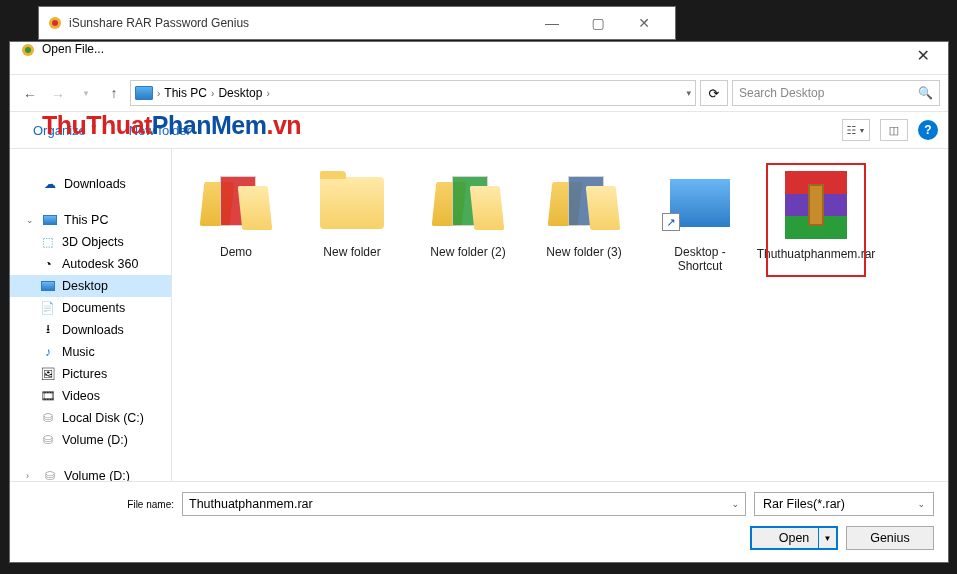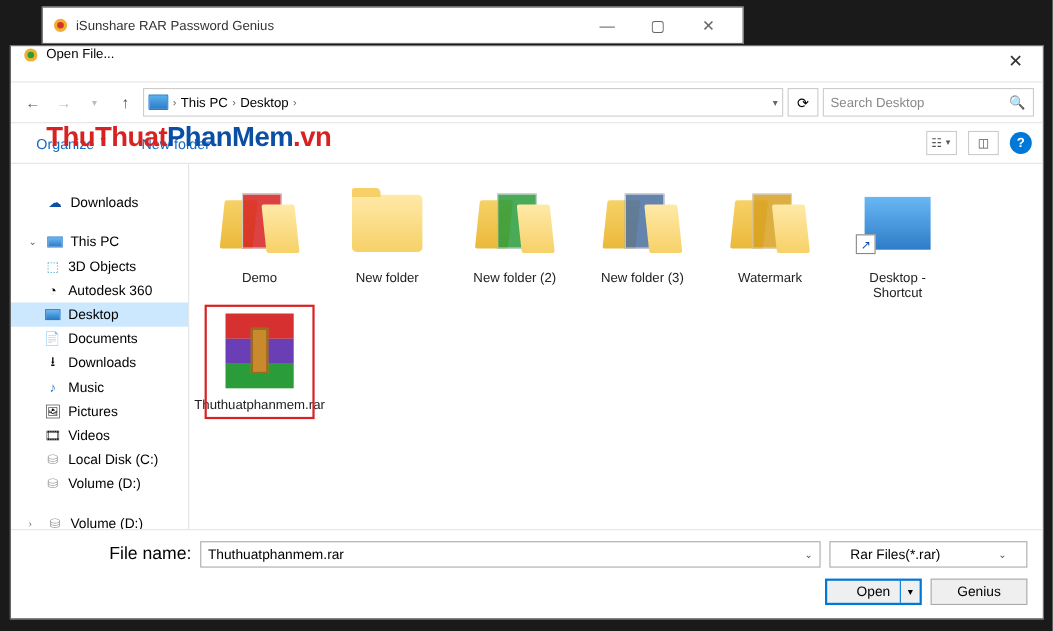--- a/index.html
+++ b/index.html
@@ -18,21 +18,21 @@
 .dlg-titlebar .title { font-size: 12px; color: #000; flex: 1; }
 .dlg-titlebar .close { font-size: 16px; color: #333; padding: 4px 8px; }
 
 .navrow { height: 38px; border-top: 1px solid #e5e5e5; border-bottom: 1px solid #e5e5e5; display: flex; align-items: center; padding: 0 8px; gap: 4px; }
 .navbtn { width: 24px; height: 24px; display: flex; align-items: center; justify-content: center; color: #555; font-size: 14px; }
 .navbtn.disabled { color: #bbb; }
 .breadcrumb { flex: 1; height: 26px; border: 1px solid #ccc; display: flex; align-items: center; padding: 0 4px; gap: 4px; font-size: 12px; }
 .breadcrumb .pc-icon { width: 18px; height: 14px; background: linear-gradient(180deg,#5ab0ee,#2d7cc7); border: 1px solid #2d7cc7; border-radius: 1px; }
 .breadcrumb .chev { color: #666; font-size: 10px; }
 .refresh { width: 28px; height: 26px; border: 1px solid #ccc; display: flex; align-items: center; justify-content: center; font-size: 13px; }
-.searchbox { width: 192px; height: 26px; border: 1px solid #ccc; display: flex; align-items: center; padding: 0 6px; font-size: 12px; color: #888; }
+.searchbox { width: 208px; height: 26px; border: 1px solid #ccc; display: flex; align-items: center; padding: 0 6px; font-size: 12px; color: #888; }
 .searchbox .mag { margin-left: auto; color: #666; }
 
 .toolbar { height: 36px; display: flex; align-items: center; padding: 0 10px; gap: 18px; position: relative; }
 .tb-link { font-size: 13px; color: #136ac0; display: flex; align-items: flex-start; gap: 4px; margin-left: 13px; }
 .tb-link .dd { font-size: 8px; color: #555; }
 .tb-right { margin-left: auto; display: flex; align-items: center; gap: 10px; }
 .viewbtn { width: 28px; height: 22px; border: 1px solid #ccc; display: flex; align-items: center; justify-content: center; font-size: 11px; color: #555; }
 .helpbtn { width: 20px; height: 20px; border-radius: 50%; background: #0078d7; color: #fff; display: flex; align-items: center; justify-content: center; font-size: 12px; font-weight: bold; }
 
 .watermark { position: absolute; left: 42px; top: 111px; font-size: 25px; font-weight: 800; letter-spacing: -0.5px; pointer-events: none; z-index: 5; }
@@ -62,23 +62,23 @@
 .shortcut-icon .arrow { position: absolute; left: -8px; bottom: -4px; width: 18px; height: 18px; background: #fff; border: 1px solid #888; display: flex; align-items: center; justify-content: center; font-size: 11px; color: #0a4fa3; }
 .rar-icon { width: 62px; height: 68px; display: flex; flex-direction: column; }
 .rar-icon .book { flex: 1; }
 .rar-icon .b1 { background: #d63030; }
 .rar-icon .b2 { background: #6a3fb5; position: relative; }
 .rar-icon .b3 { background: #2a9c3a; }
 .rar-icon .belt { position: absolute; left: 50%; top: -10px; transform: translateX(-50%); width: 16px; height: 42px; background: #c98a2d; border: 2px solid #9a6a1f; }
 
 .bottombar { border-top: 1px solid #e5e5e5; padding: 10px 14px 12px 14px; display: flex; flex-direction: column; gap: 10px; }
 .row { display: flex; align-items: center; gap: 8px; }
-.row .lbl { font-size: 16px; width: 150px; text-align: right; }
+.row .lbl { font-size: 10px; width: 150px; text-align: right; }
 .fn-input { flex: 1; height: 24px; border: 1px solid #aaa; padding: 0 6px; font-size: 12.5px; display: flex; align-items: center; justify-content: space-between; }
-.filter { width: 180px; height: 24px; border: 1px solid #aaa; padding: 0 18px; font-size: 12.5px; display: flex; align-items: center; justify-content: space-between; }
+.filter { width: 180px; height: 24px; border: 1px solid #aaa; padding: 0 8px; font-size: 12.5px; display: flex; align-items: center; justify-content: space-between; }
 .btns { margin-left: auto; display: flex; gap: 8px; }
 .btn { width: 88px; height: 24px; border: 1px solid #aaa; background: #efefef; font-size: 12.5px; display: flex; align-items: center; justify-content: center; }
 .btn.primary { border: 2px solid #0078d7; position: relative; }
 .btn.primary .split { position: absolute; right: 0; top: 0; bottom: 0; width: 18px; border-left: 1px solid #0078d7; display: flex; align-items: center; justify-content: center; font-size: 8px; }
 
 
 .ico-cloud { color: #0a4fa3; }
 .ico-pc { width: 14px; height: 10px; background: linear-gradient(180deg,#6ab7f5,#2d7cc7); border: 1px solid #2d7cc7; }
 .ico-cube { color: #3ba7c7; }
 .ico-disk { color: #999; }
@@ -245,30 +245,20 @@
             <div class="folder-open">
               <div class="back"></div>
               <div class="doc" style="background:#4a6fa0;opacity:0.85"></div>
               <div class="front"></div>
             </div>
           </div>
           <div>New folder (3)</div>
         </div>
         <div class="fitem">
           <div class="thumb">
-            <div class="folder-open">
-              <div class="back"></div>
-              <div class="doc" style="background:#d8a020;opacity:0.85"></div>
-              <div class="front"></div>
-            </div>
-          </div>
-          <div>Watermark</div>
-        </div>
-        <div class="fitem">
-          <div class="thumb">
             <div class="shortcut-icon">
               <div class="arrow">↗</div>
             </div>
           </div>
           <div>Desktop - Shortcut</div>
         </div>
         <div class="fitem selected">
           <div class="thumb">
             <div class="rar-icon">
               <div class="book b1"></div>

